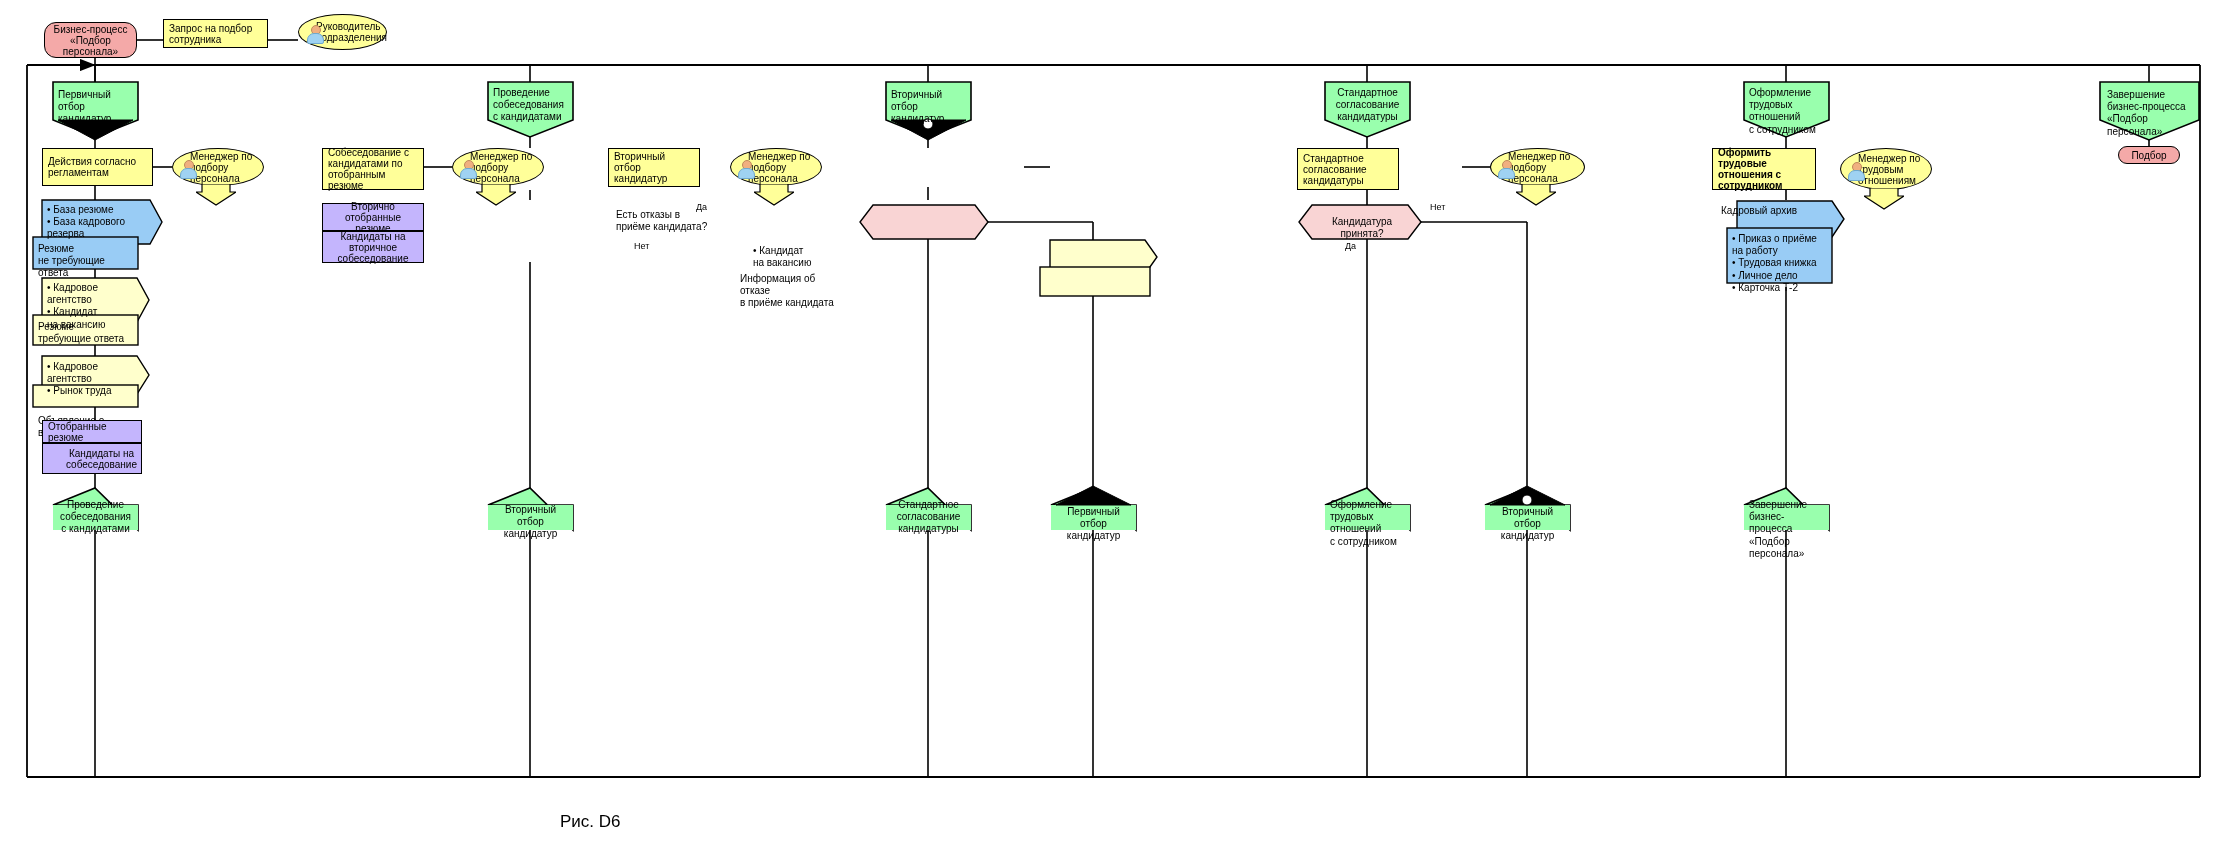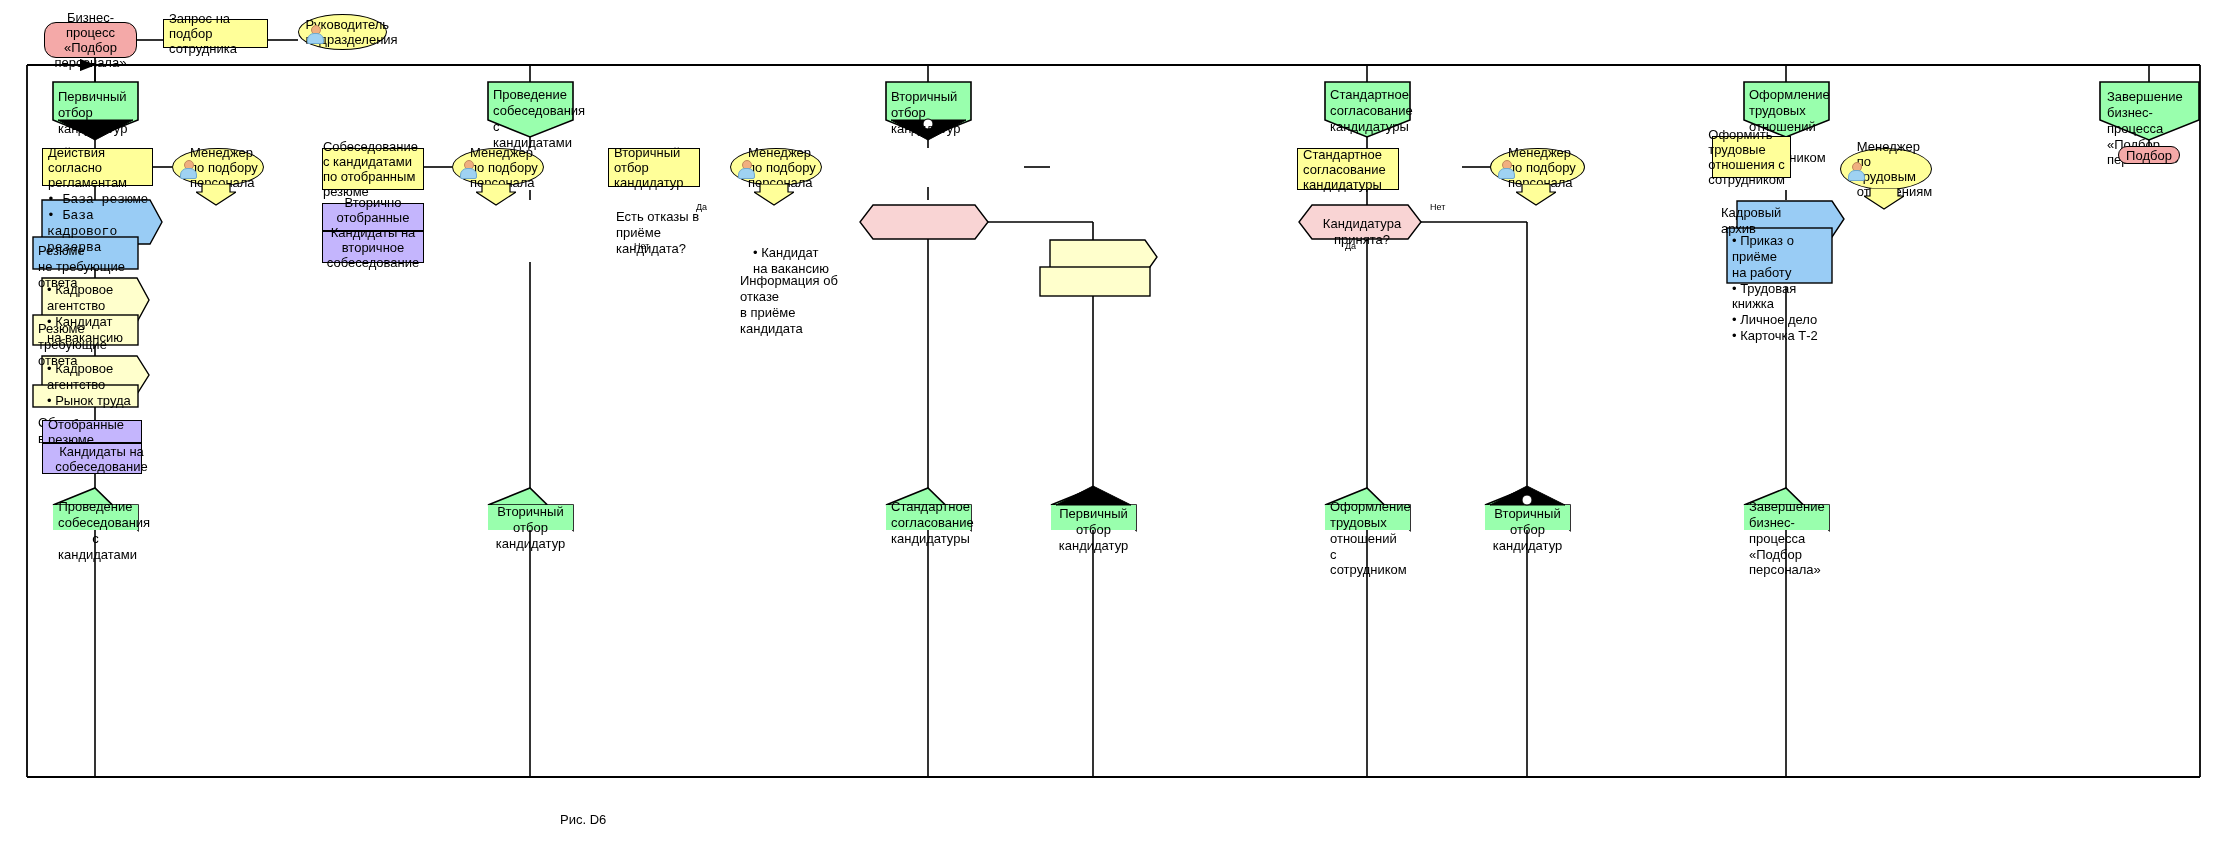--- a/index.html
+++ b/index.html
@@ -16,24 +16,24 @@
   }
   .rect{
     background:#ffff99;border:1.5px solid #000;
     display:flex;align-items:center;justify-content:flex-end;text-align:left;
   }
   .ellipse{
     background:#ffff99;border:1.5px solid #000;border-radius:50%;
     display:flex;align-items:center;justify-content:center;text-align:left;
   }
   .boxYY{background:#c4b5fd;border:1.5px solid #000;}
-  .t8{font-size:13px;}
+  .t8{font-size:10px;}
 
   .txtpad{padding:3px 5px;}
-  .caption{position:absolute;font-size:13px;}
+  .caption{position:absolute;font-size:17px;}
 
   .person{position:absolute;width:15px;height:16px;}
   .person .head{position:absolute;left:3.5px;top:0;width:8px;height:8px;border-radius:50%;background:#f0b080;border:0.6px solid #c08a5a;}
   .person .body{position:absolute;left:0;top:7.5px;width:15px;height:9px;border-radius:7px 7px 2px 2px;background:#9fd2f2;border:0.6px solid #6fa8cc;}
 
   .ylabel{position:absolute;font-size:9px;}
 </style>
 </head>
 <body>
 
@@ -205,21 +205,21 @@
       <span class="head"></span>
         <span class="body"></span>
     </span>
     <span class="t8" style="margin-left:17px;">Менеджер по
 подбору персонала</span>
   </div>
   <svg style="position:absolute;left:196px;top:184px;" width="40" height="22">
     <polygon points="6,0 34,0 34,8 40,8 20,21 0,8 6,8" fill="#ffff99" stroke="#000" stroke-width="1.2"></polygon>
   </svg>
 
-  <div class="lbl t8 txtpad" style="left:42px;top:189px;width:112px;font-family:Liberation Mono, monospace;"><span>• База резюме
+  <div class="lbl t8 txtpad" style="left:42px;top:201px;width:112px;"><span>• База резюме
 • База кадрового
    резерва</span></div>
   <div class="lbl t8 txtpad" style="left:33px;top:240px;width:105px;"><span>Резюме
 не требующие ответа</span></div>
 
   <div class="lbl t8 txtpad" style="left:42px;top:279px;width:105px;"><span>• Кадровое агентство
 • Кандидат
    на вакансию</span></div>
   <div class="lbl t8 txtpad" style="left:33px;top:318px;width:105px;"><span>Резюме
 требующие ответа</span></div>
@@ -340,21 +340,21 @@
   <div class="lbl t8 txtpad" style="left:1325px;top:496px;width:85px;"><span>Оформление
 трудовых отношений
 с сотрудником</span></div>
   <div class="lbl t8 txtpad" style="left:1485px;top:503px;width:85px;text-align:center;"><span>Вторичный отбор
 кандидатур</span></div>
 
   <div class="lbl t8 txtpad" style="left:1744px;top:84px;width:88px;"><span>Оформление
 трудовых отношений
 с сотрудником</span></div>
 
-  <div class="node rect t8 txtpad" style="left:1712px;top:136px;width:79px;height:42px;">
+  <div class="node rect t8 txtpad" style="left:1712px;top:148px;width:104px;height:42px;font-weight:bold;">
     <span>Оформить трудовые
 отношения с
 сотрудником</span>
   </div>
 
   <div class="node ellipse" style="left:1840px;top:148px;width:92px;height:42px;">
     <span class="person" style="left:7px;top:13px;">
       <span class="head"></span>
         <span class="body"></span>
     </span>

